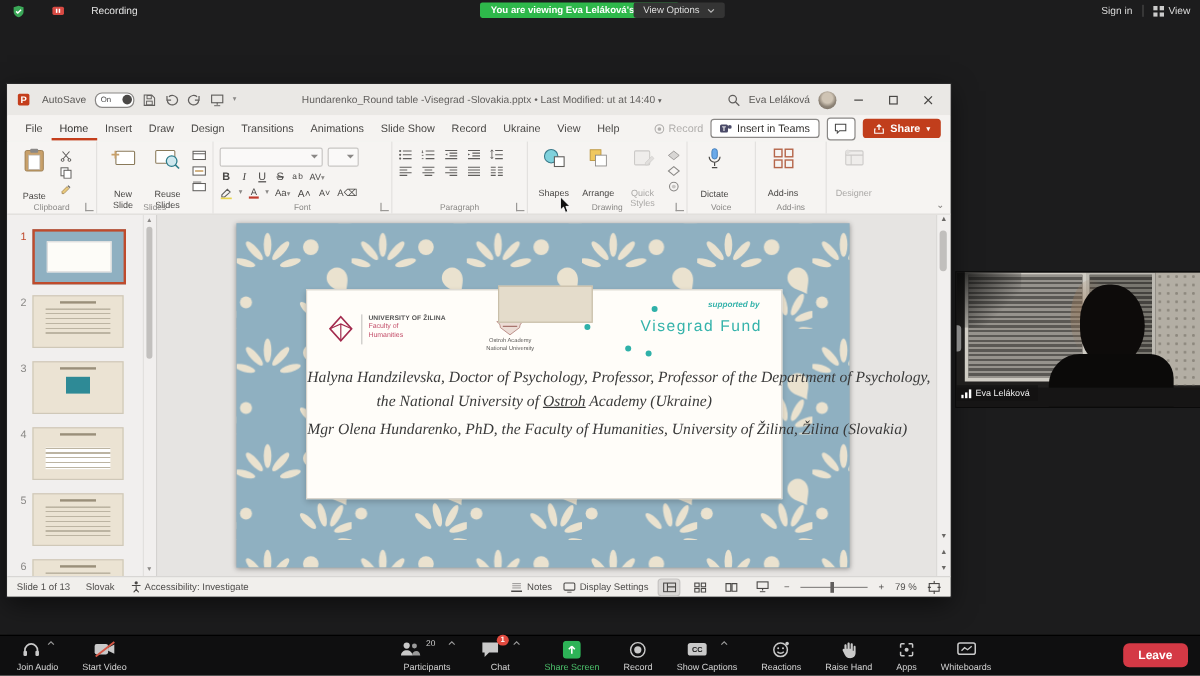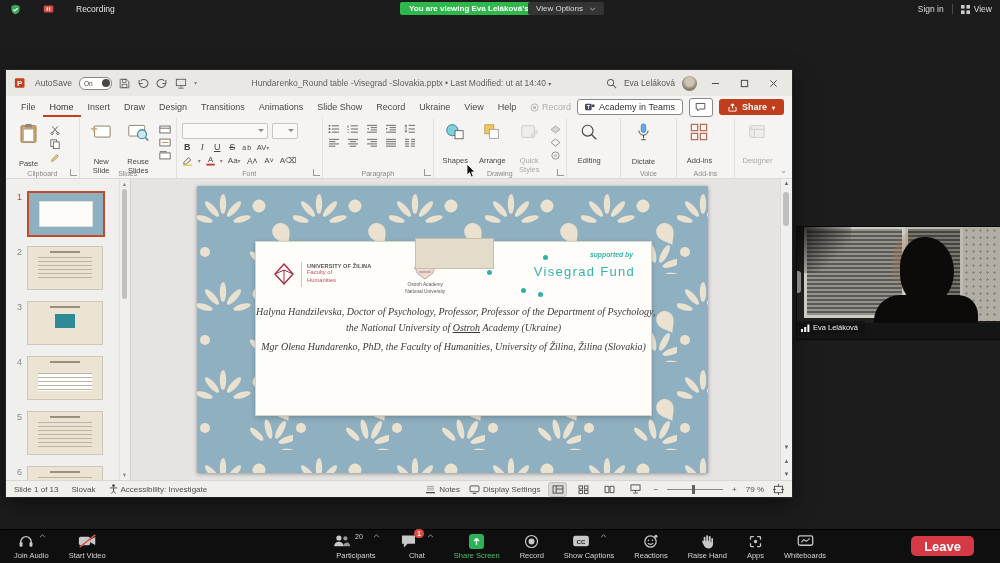--- a/index.html
+++ b/index.html
@@ -76,21 +76,21 @@
   .uniza{display:flex;align-items:center;gap:5px}
   .uniza-div{width:1px;height:25px;background:#c8c6c4}
   .uniza-name{font-size:5.6px;font-weight:bold;color:#555;letter-spacing:.1px}
   .uniza-fac{font-size:5.8px;color:#c4506b;line-height:1.3}
   .ostroh{display:flex;flex-direction:column;align-items:center;margin-left:-6px}
   .ostroh-cap{font-size:4.8px;color:#5a5856;text-align:center;line-height:1.3;margin-top:1px}
   .vise{position:relative;width:150px;height:46px}
   .vise .sup{position:absolute;right:2px;top:0;font-size:6.8px;font-style:italic;font-weight:bold;color:#35b3ab}
   .vise .vf{position:absolute;right:0;top:13px;font-size:13px;color:#35b3ab;letter-spacing:1.3px}
   .vdot{position:absolute;width:5px;height:5px;border-radius:50%;background:#2fb1a9}
-  .authors{font-family:"Liberation Serif",serif;font-style:italic;font-size:10px;color:#3a3a3a;text-align:center;line-height:1.55;margin-top:3px;white-space:nowrap}
+  .authors{font-family:"Liberation Serif",serif;font-style:italic;font-size:13px;color:#3a3a3a;text-align:center;line-height:1.55;margin-top:3px;white-space:nowrap}
   .authors .u{text-decoration:underline}
   .a2{margin-top:4px}
 
   .vscroll{position:absolute;right:0;top:0;bottom:0;width:11px;background:#f1efee;border-left:1px solid #dcdad8}
   .vthumb{position:absolute;left:2px;top:13px;width:6px;height:34px;background:#c1bfbd;border-radius:3px}
   .varrow{position:absolute;left:0;width:11px;text-align:center;font-size:6px;color:#6a6866}
 
   
   .sbar{height:16px;background:#f1efec;border-top:1px solid #d8d6d4;display:flex;align-items:center;padding:0 8px;font-size:8px;color:#504e4c;gap:13px;flex:none}
   .sleft{display:flex;align-items:center;gap:13px}
@@ -118,21 +118,21 @@
   
   .zbar{position:absolute;left:0;bottom:0;width:1000px;height:33px;background:#0f0f10;border-top:1px solid #000}
   .zleft{position:absolute;left:4px;top:0;height:33px;display:flex}
   .zcenter{position:absolute;left:322px;top:0;height:33px;display:flex}
   .zbtn{display:flex;flex-direction:column;align-items:center;justify-content:center;gap:2px;padding:0 10px;font-size:7.5px;color:#d4d4d4;white-space:nowrap}
   .irow{display:flex;align-items:flex-start;gap:4px;height:15px}
   .iwrap{position:relative}
   .badge{position:absolute;top:-5px;right:-7px;background:#e14a3f;color:#fff;border-radius:7px;font-size:6.5px;padding:0 3px;line-height:9px;font-weight:bold}
   .zcount{font-size:7px;color:#d4d4d4;margin-top:-1px}
   .greenlbl{color:#4cc06b}
-  .leave{position:absolute;right:26px;top:6px;height:20px;background:#d43945;color:#fff;font-size:13px;border-radius:5px;display:flex;align-items:center;padding:0 13px;font-weight:bold}
+  .leave{position:absolute;right:10px;top:6px;height:20px;background:#d43945;color:#fff;font-size:10px;border-radius:5px;display:flex;align-items:center;padding:0 13px;font-weight:bold}
 </style>
 </head>
 <body>
 
 <div class="topbar">
   <div class="tb-left">
     <span>
         <svg width="11" height="11" viewBox="0 0 16 16">
           <path d="M8 1l6 2v5c0 4-3 6-6 7-3-1-6-3-6-7V3z" fill="#3aa757"></path>
           <path d="M5 8l2 2 4-4" stroke="#fff" fill="none" stroke-width="1.8"></path>
@@ -255,21 +255,21 @@
             <circle cx="5" cy="5" r="1.7" fill="#b0aeac"></circle>
           </svg>
           <span>Record</span>
         </span>
       <span class="teams-btn">
           <svg width="10" height="10" viewBox="0 0 12 12">
             <rect x="0" y="2" width="8" height="8" rx="1.5" fill="#4a4a68"></rect>
             <text x="4" y="8.7" font-size="6.5" fill="#fff" text-anchor="middle" font-weight="bold" font-family="sans-serif">T</text>
             <circle cx="9.8" cy="4.5" r="1.9" fill="#4a4a68"></circle>
           </svg>
-          <span>Academy in Teams</span>
+          <span>Insert in Teams</span>
         </span>
       <span class="cmt-btn">
           <svg width="11" height="10" viewBox="0 0 14 12">
             <path d="M1.5 1.5h11v7H6L3.5 11V8.5h-2z" fill="none" stroke="#444" stroke-width="1.1"></path>
           </svg>
         </span>
       <span class="share-btn">
           <svg width="9" height="9" viewBox="0 0 10 10">
             <path d="M5 6V1M5 1L3 3M5 1l2 2" stroke="#fff" fill="none" stroke-width="1.2"></path>
             <path d="M2 5H1v4h8V5H8" stroke="#fff" fill="none"></path>
@@ -504,30 +504,20 @@
             <svg width="11" height="9" viewBox="0 0 12 10">
               <circle cx="6" cy="5" r="4" fill="none" stroke="#8a8886"></circle>
               <circle cx="6" cy="5" r="1.8" fill="#c8c6c4"></circle>
             </svg>
           </span>
       </div>
       <div class="glabel">Drawing</div>
       <div class="launcher"></div>
     </div>
 
-    <div class="rgroup" style="width:44px">
-      <div class="bigbtn">
-        <svg width="18" height="18" viewBox="0 0 20 20">
-            <circle cx="8.5" cy="8.5" r="6" fill="none" stroke="#4a4846" stroke-width="1.3"></circle>
-            <path d="M13 13l5 5" stroke="#4a4846" stroke-width="1.5"></path>
-          </svg>
-        <span>Editing</span>
-          <span class="car">▾</span>
-      </div>
-    </div>
 
     <div class="rgroup" style="width:46px">
       <div class="bigbtn">
         <svg width="13" height="19" viewBox="0 0 14 21">
             <rect x="4.5" y="1" width="5" height="9.5" rx="2.5" fill="#6aa9e9" stroke="#3a77b5" stroke-width=".8"></rect>
             <path d="M2 8.5a5 5 0 0 0 10 0" fill="none" stroke="#4a4846" stroke-width="1.1"></path>
             <path d="M7 13.5v3.5M4.5 18.5h5" stroke="#4a4846" stroke-width="1.1"></path>
           </svg>
         <span>Dictate</span>
           <span class="car">▾</span>

